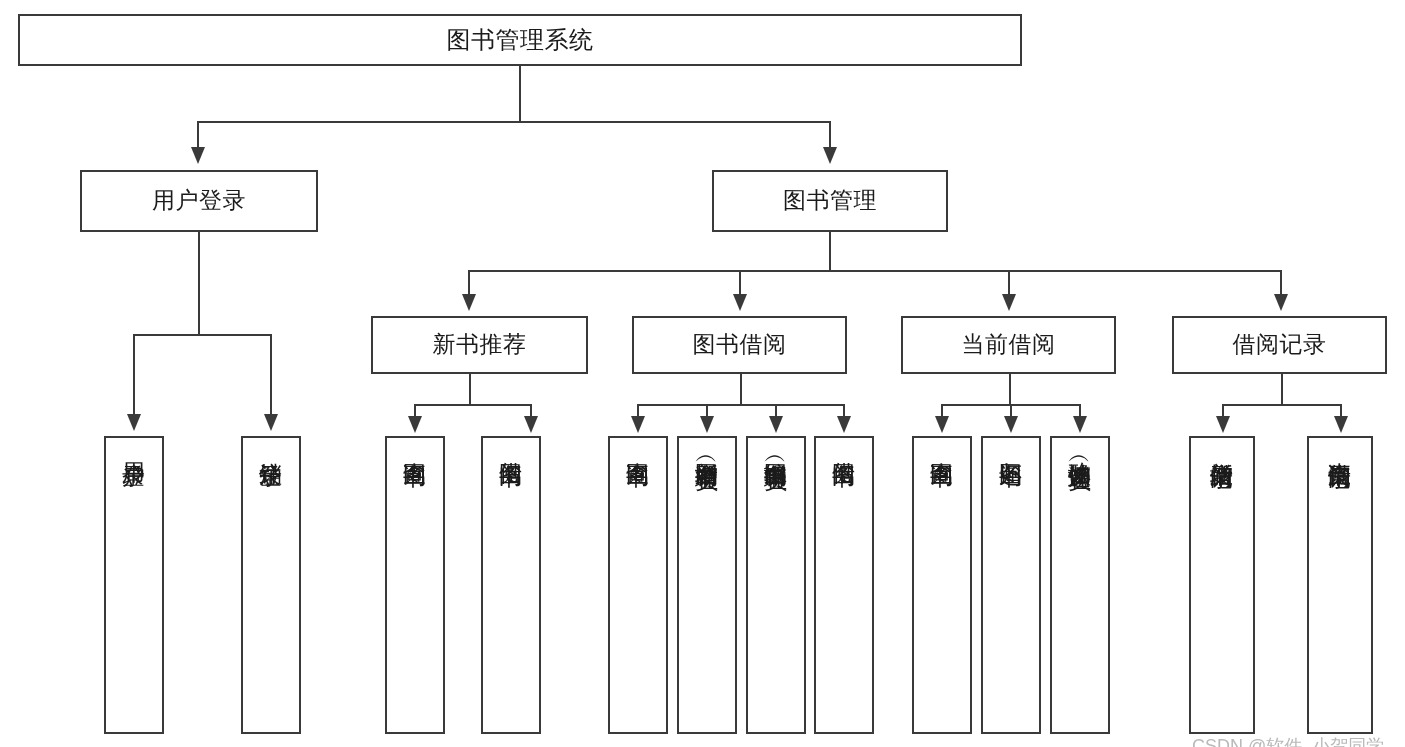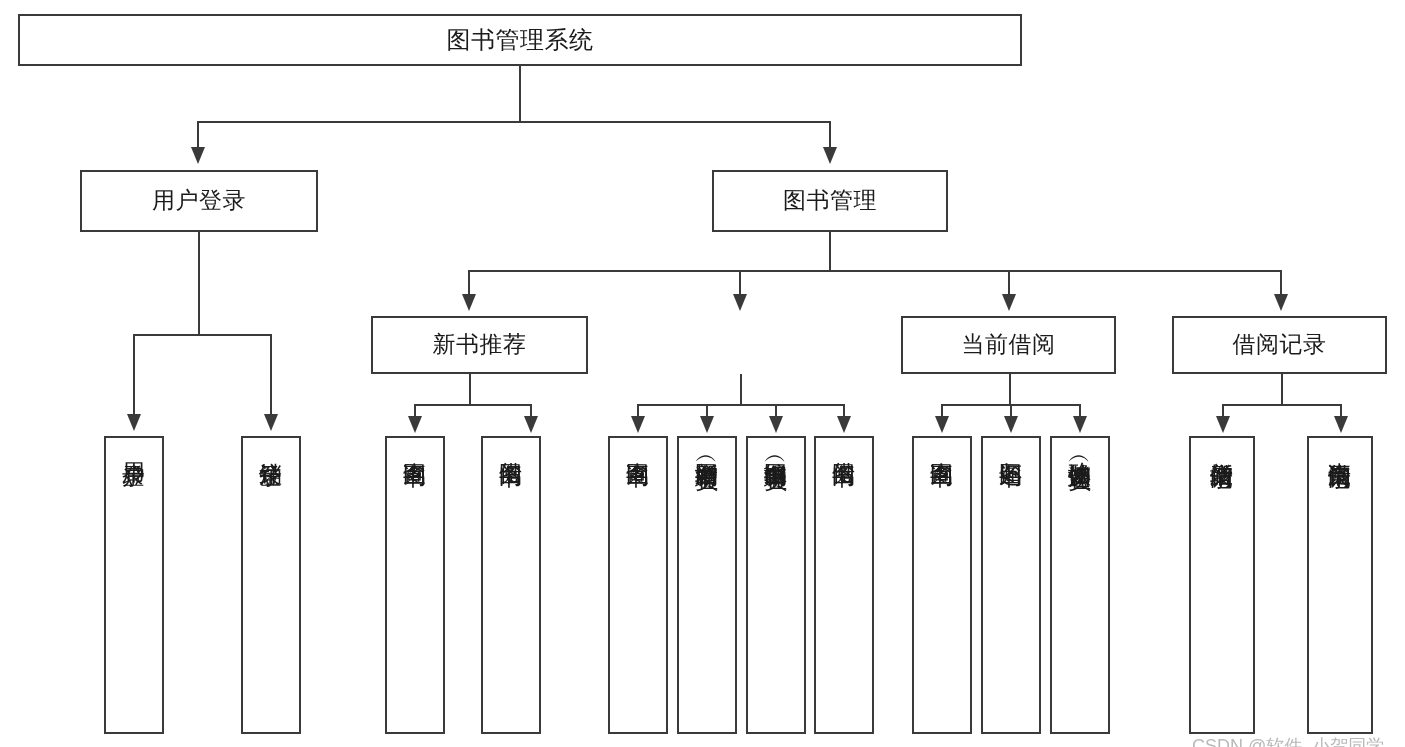--- a/index.html
+++ b/index.html
@@ -129,20 +129,23 @@
   <div class="vline" style="left:1008px; top:270px; width:2px; height:26px;"></div>
   <div class="arrow" style="left:1002px; top:294px;"></div>
 
   <div class="vline" style="left:1280px; top:270px; width:2px; height:26px;"></div>
   <div class="arrow" style="left:1274px; top:294px;"></div>
 
   <div class="node horiz" style="left:371px; top:316px; width:217px; height:58px;">
     <span class="label">新书推荐</span>
   </div>
 
+  <div class="node horiz" style="left:632px; top:316px; width:215px; height:58px;">
+    <span class="label">图书借阅</span>
+  </div>
 
   <div class="node horiz" style="left:901px; top:316px; width:215px; height:58px;">
     <span class="label">当前借阅</span>
   </div>
 
   <div class="node horiz" style="left:1172px; top:316px; width:215px; height:58px;">
     <span class="label">借阅记录</span>
   </div>
 
   <div class="vline" style="left:469px; top:374px; width:2px; height:32px;"></div>

